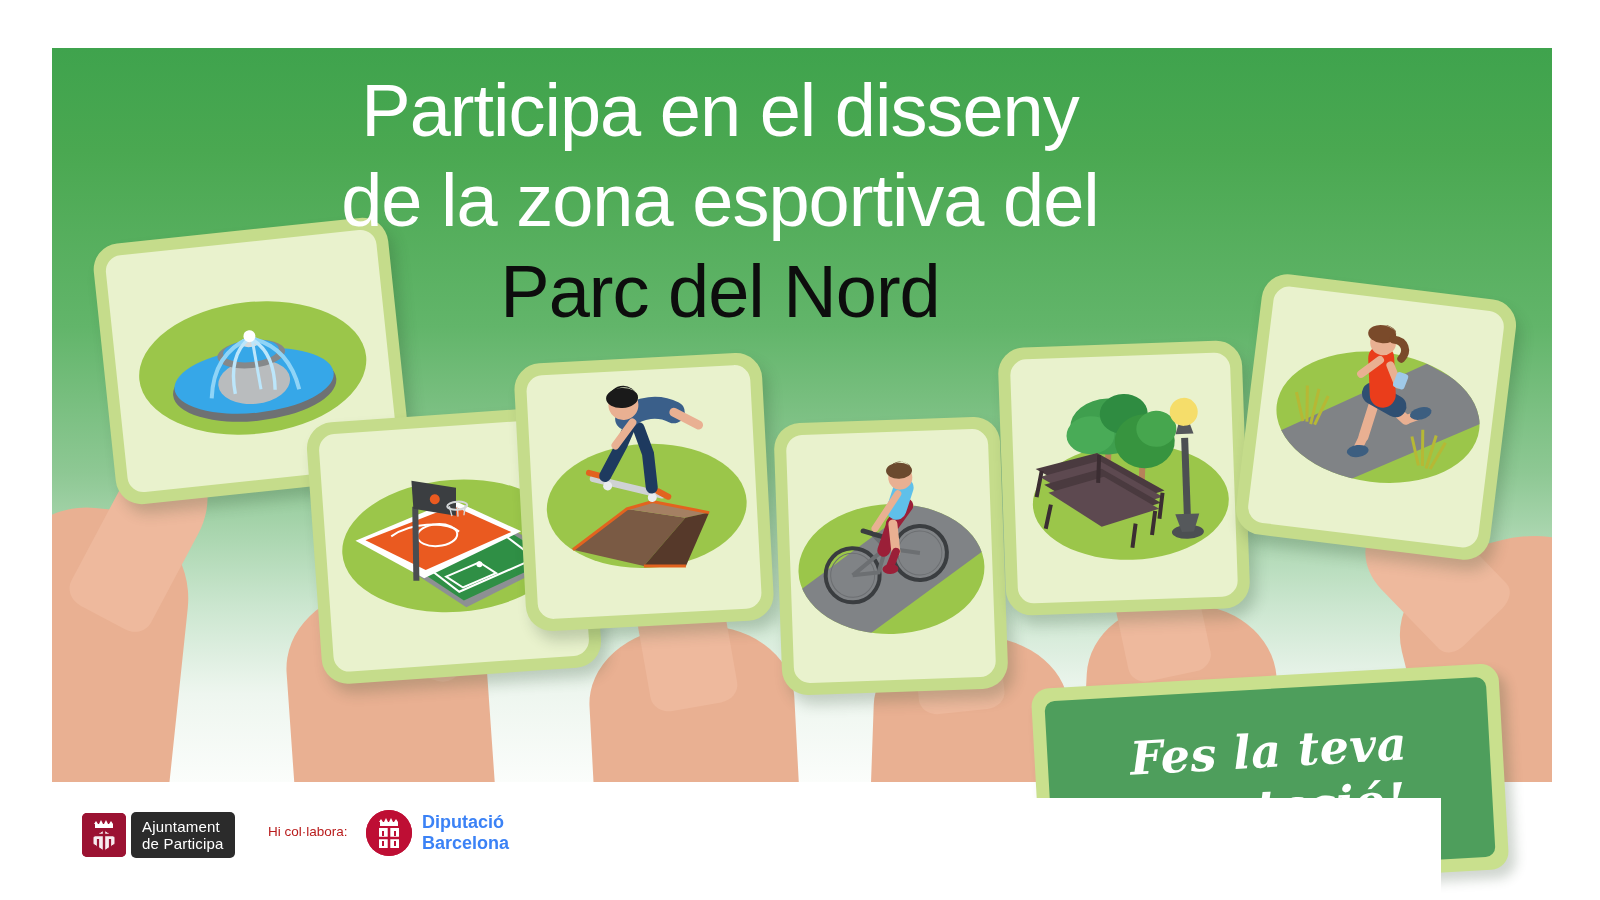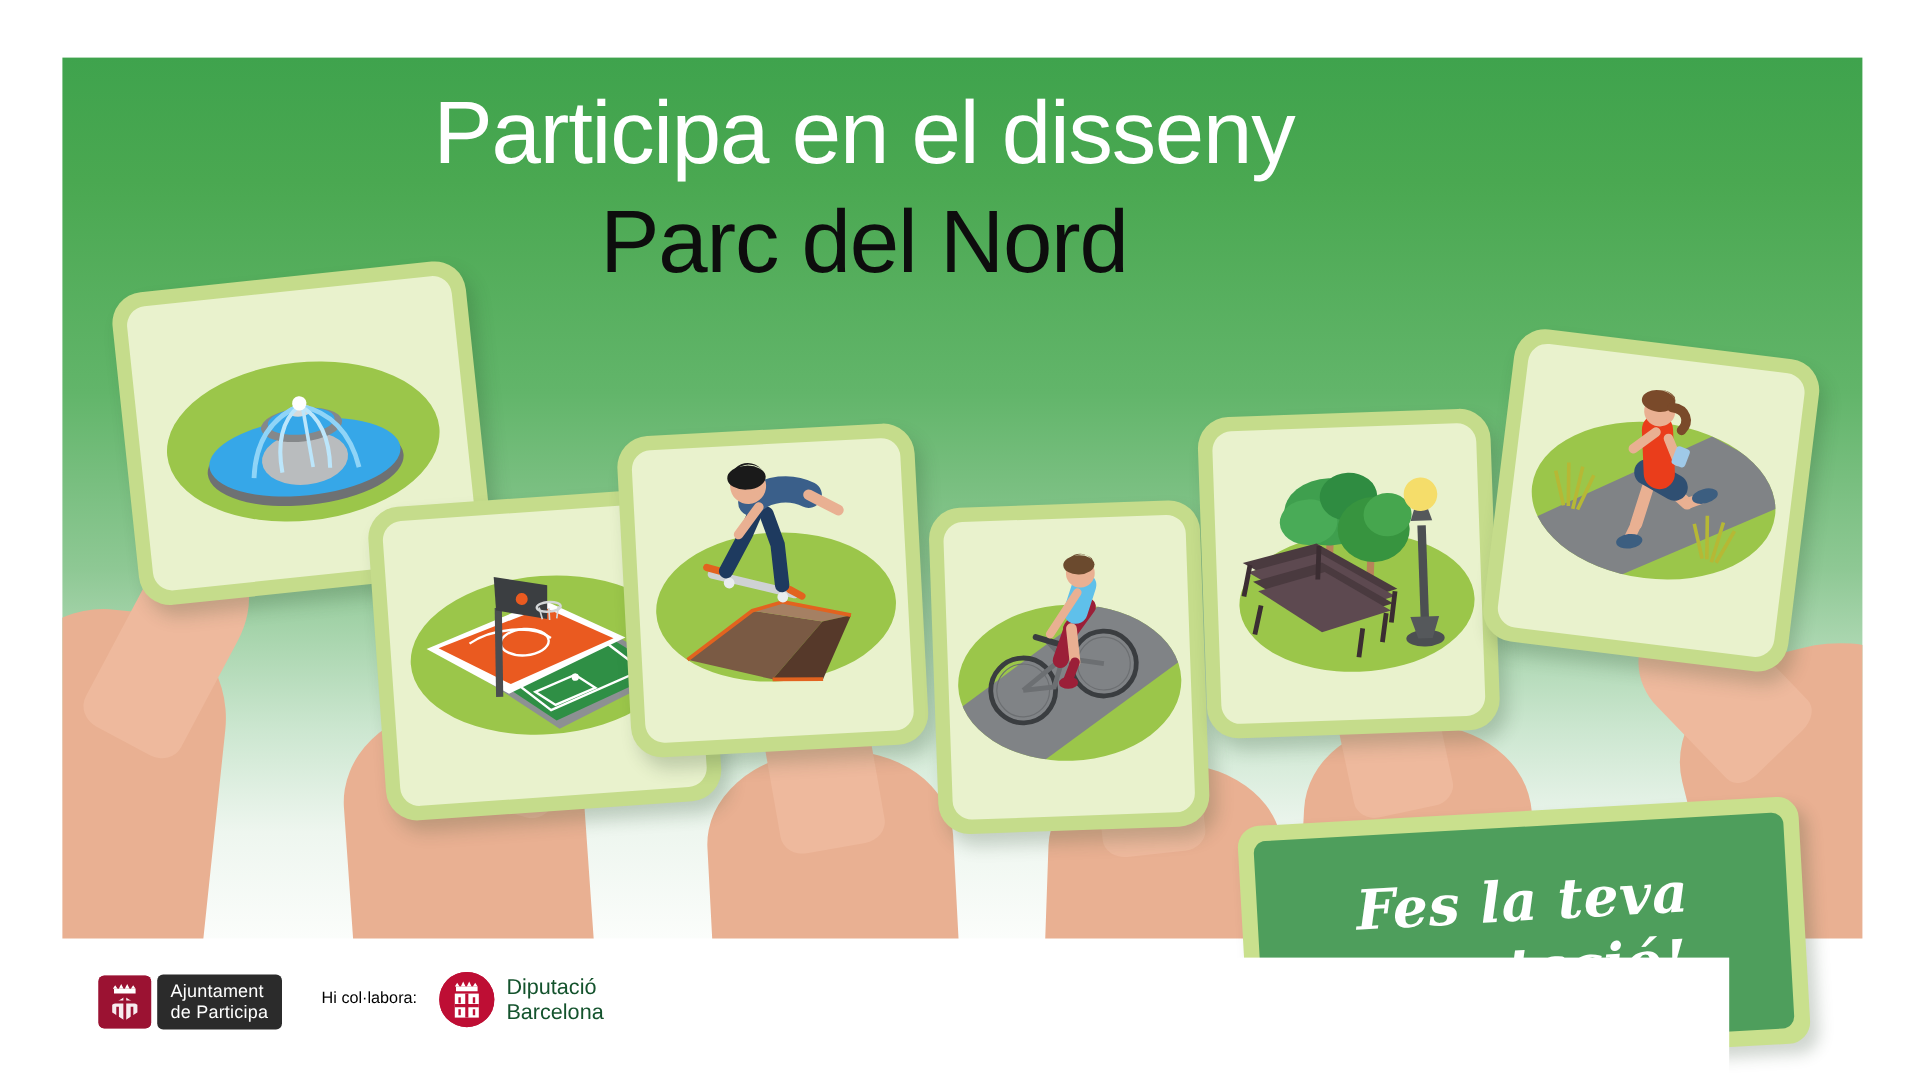--- a/index.html
+++ b/index.html
@@ -67,34 +67,35 @@
     color:#fff;font-family:"DejaVu Serif",serif;font-style:italic;font-weight:600;
     font-size:46px;line-height:56px;text-align:center;letter-spacing:.5px;
   }
 
   
   #footer{position:absolute;left:0;top:798px;width:1441px;height:118px;background:#fff;z-index:70;}
   .logo-aj{position:absolute;left:82px;top:14px;display:flex;align-items:center;gap:5px;}
   .aj-shield{width:44px;height:44px;background:#9b1232;border-radius:5px;position:relative;}
   .aj-word{background:#2b2b2b;border-radius:5px;padding:6px 11px;color:#fff;
     font-size:15px;line-height:17px;font-weight:500;letter-spacing:.2px;}
-  .collab{position:absolute;left:268px;top:26px;font-size:13.5px;color:#000000;font-weight:500;}
+  .collab{position:absolute;left:268px;top:26px;font-size:13.5px;color:#b91c1c;font-weight:500;}
   .logo-dip{position:absolute;left:366px;top:12px;display:flex;align-items:center;gap:10px;}
   .dip-circle{width:46px;height:46px;border-radius:50%;background:#be0e34;position:relative;}
-  .dip-word{color:#14532d;font-size:18px;line-height:21px;font-weight:400;}
+  .dip-word{color:#3b82f6;font-size:18px;line-height:21px;font-weight:700;}
 </style>
 </head>
 <body>
 
 <div id="stage">
 
   <div id="panel">
 
     <div id="headline">
       <span class="hl-line">Participa en el disseny</span>
+      <span class="hl-line">de la zona esportiva del</span>
       <span class="hl-strong">Parc del Nord</span>
     </div>
 
     <div class="hand" style="left:-60px;top:390px;width:260px;height:360px;">
       <div class="palm" style="left:0;top:70px;width:190px;height:300px;transform:rotate(6deg);"></div>
       <div class="finger" style="left:108px;top:10px;width:90px;height:180px;transform:rotate(28deg);"></div>
     </div>
 
     <div class="hand" style="left:218px;top:450px;width:280px;height:340px;">
       <div class="palm" style="left:20px;top:90px;width:200px;height:260px;transform:rotate(-4deg);"></div>

